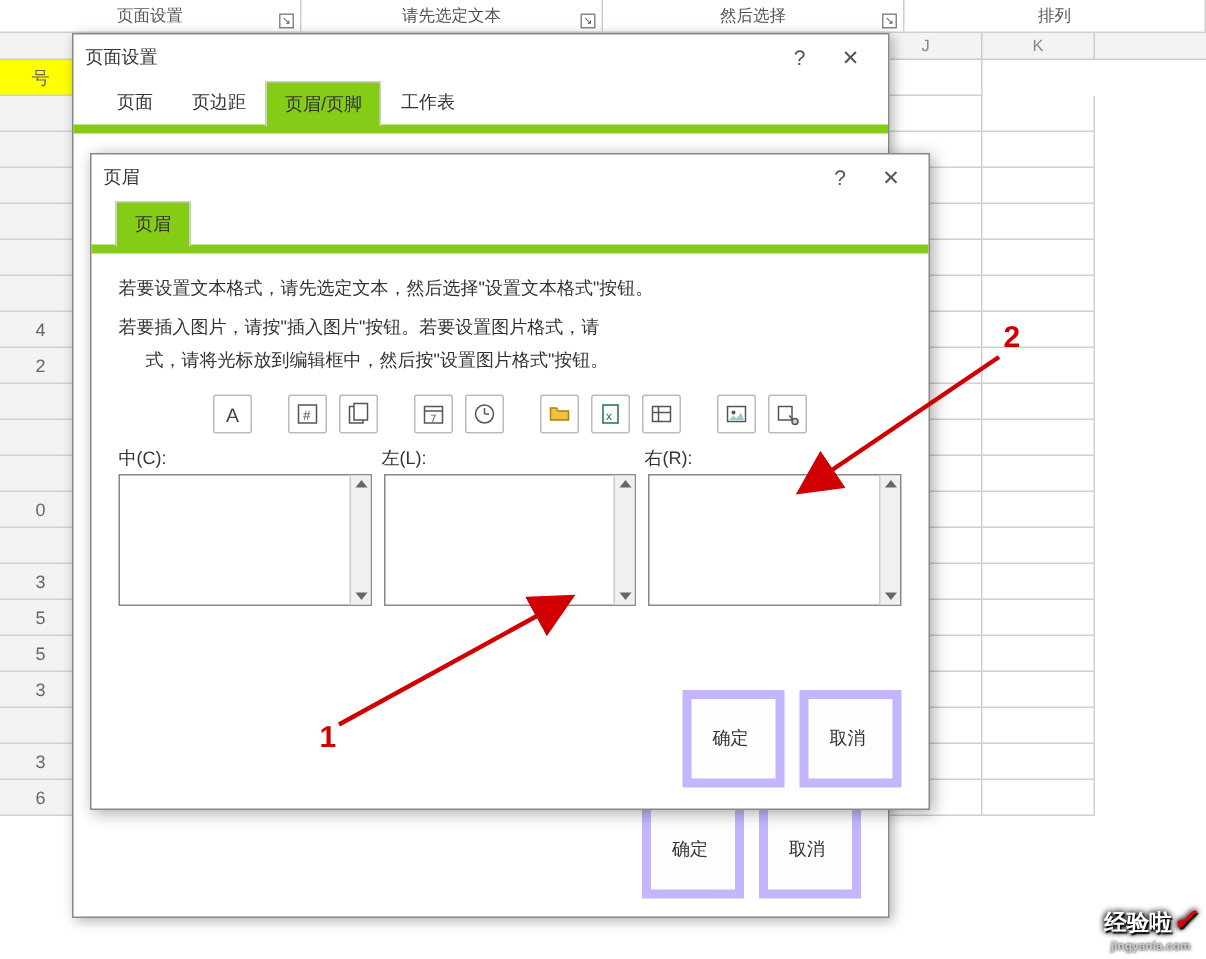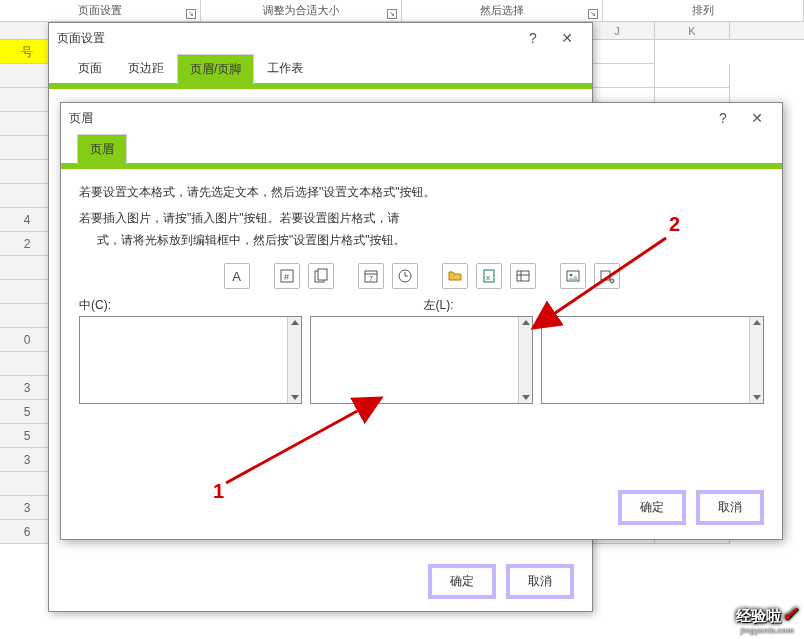--- a/index.html
+++ b/index.html
@@ -143,33 +143,32 @@
     background: #fff;
   }
   .dlg-outer-footer {
     position: absolute;
     bottom: 12px; right: 18px;
     display: flex;
     gap: 10px;
   }
   .btn {
     min-width: 68px;
-    padding: 5px 14px;
-    border: 4px solid #c4b5fd;
+    padding: 18px 14px;
+    border: 6px solid #c4b5fd;
     background: #fdfdfd;
     font-size: 12px;
     cursor: pointer;
-    text-align: center;
   }
 
   
   .dlg-inner {
     position: absolute;
     top: 102px; left: 60px;
-    width: 723px; height: 438px;
+    width: 560px; height: 438px;
     background: #fff;
     border: 1px solid #888;
     box-shadow: 2px 2px 10px rgba(0,0,0,0.35);
   }
   .dlg-inner .body {
     padding: 8px 18px;
   }
   .instr {
     font-size: 12px;
     line-height: 22px;
@@ -265,21 +264,21 @@
 </head>
 <body>
 
 <div class="sheet">
   <div class="ribbon">
     <div class="ribbon-group">
       <span>页面设置</span>
       <span class="launcher">↘</span>
     </div>
     <div class="ribbon-group">
-      <span>调整为合适大小</span>
+      <span>请先选定文本</span>
       <span class="launcher">↘</span>
     </div>
     <div class="ribbon-group">
       <span>然后选择</span>
       <span class="launcher">↘</span>
     </div>
     <div class="ribbon-group">
       <span>排列</span>
     </div>
   </div>
@@ -652,20 +651,21 @@
             <rect x="2" y="3" width="9" height="9" fill="none" stroke="#555"></rect>
             <path d="M9 9l5 5" stroke="#555"></path>
             <circle cx="13" cy="13" r="2" fill="#ccc" stroke="#555"></circle>
           </svg>
       </div>
     </div>
 
     <div class="section-labels">
       <div>中(C):</div>
       <div>左(L):</div>
+      <div>右(R):</div>
     </div>
     <div class="editors">
       <div class="editor">
           <div class="sb"></div>
         </div>
       <div class="editor">
           <div class="sb"></div>
         </div>
       <div class="editor">
           <div class="sb"></div>

